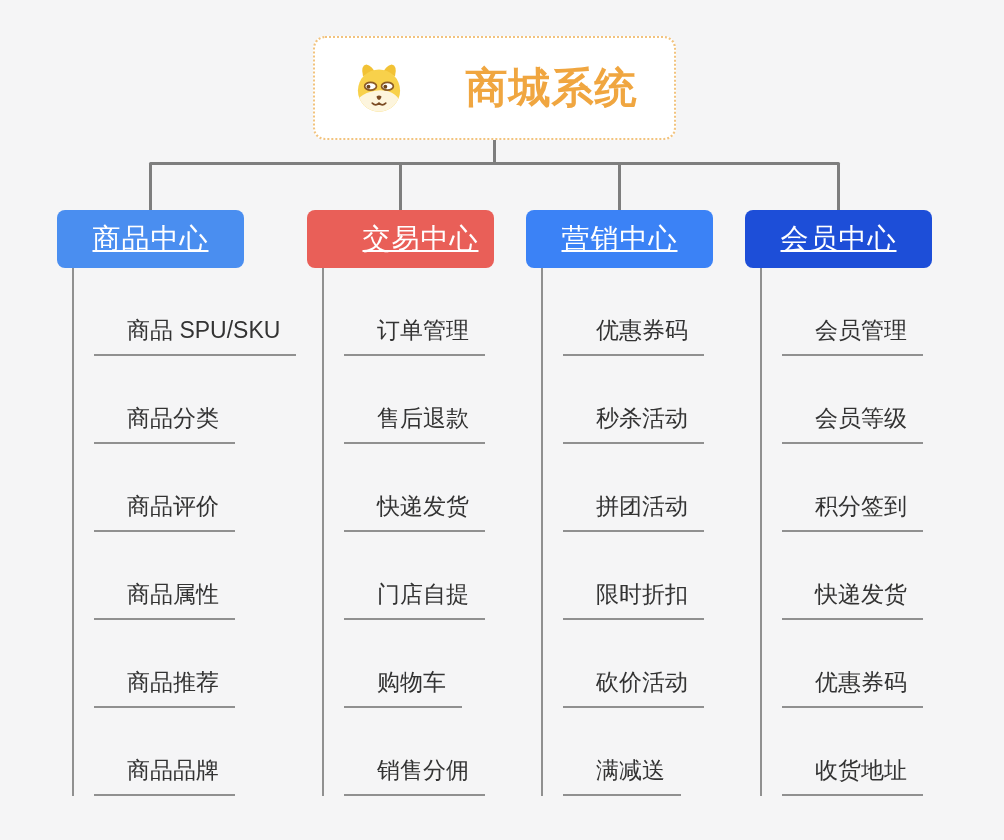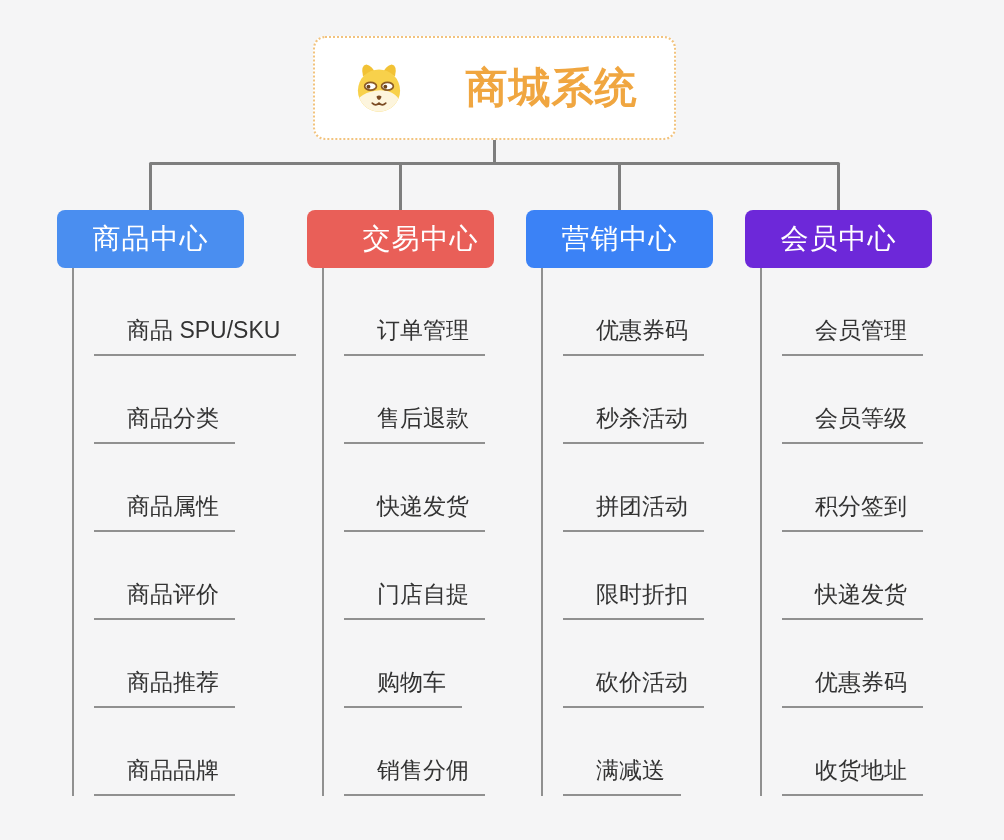--- a/index.html
+++ b/index.html
@@ -56,20 +56,21 @@
     height: 58px;
     border-radius: 8px;
     display: flex;
     align-items: center;
     justify-content: center;
     color: #ffffff;
     font-size: 28px;
     font-weight: 500;
     letter-spacing: 1px;
     white-space: nowrap;
+    text-decoration: underline;
   }
 
   .branch-items {
     list-style: none;
     margin: 0 0 0 15px;
     padding: 0;
     border-left: 2px solid var(--underline, #909090);
   }
   .branch-item {
     display: flex;
@@ -126,22 +127,22 @@
   <div class="drop d2"></div>
   <div class="drop d3"></div>
   <div class="drop d4"></div>
 
   <div id="branches">
     <div class="branch b1">
       <div class="branch-header" style="background: rgb(74, 142, 240);">商品中心</div>
       <ul class="branch-items">
           <li class="branch-item">商品 SPU/SKU</li>
           <li class="branch-item">商品分类</li>
+          <li class="branch-item">商品评价</li>
           <li class="branch-item">商品属性</li>
-          <li class="branch-item">商品评价</li>
           <li class="branch-item">商品推荐</li>
           <li class="branch-item">商品品牌</li>
         </ul>
     </div>
 
     <div class="branch b2">
       <div class="branch-header" style="background: rgb(233, 95, 88); padding-left: 40px;">交易中心</div>
       <ul class="branch-items">
           <li class="branch-item">订单管理</li>
           <li class="branch-item">售后退款</li>
@@ -158,21 +159,21 @@
           <li class="branch-item">优惠券码</li>
           <li class="branch-item">秒杀活动</li>
           <li class="branch-item">拼团活动</li>
           <li class="branch-item">限时折扣</li>
           <li class="branch-item">砍价活动</li>
           <li class="branch-item">满减送</li>
         </ul>
     </div>
 
     <div class="branch b4">
-      <div class="branch-header" style="background: #6d28d9;">会员中心</div>
+      <div class="branch-header" style="background: #1d4ed8;">会员中心</div>
       <ul class="branch-items">
           <li class="branch-item">会员管理</li>
           <li class="branch-item">会员等级</li>
           <li class="branch-item">积分签到</li>
           <li class="branch-item">快递发货</li>
           <li class="branch-item">优惠券码</li>
           <li class="branch-item">收货地址</li>
         </ul>
     </div>
   </div>

